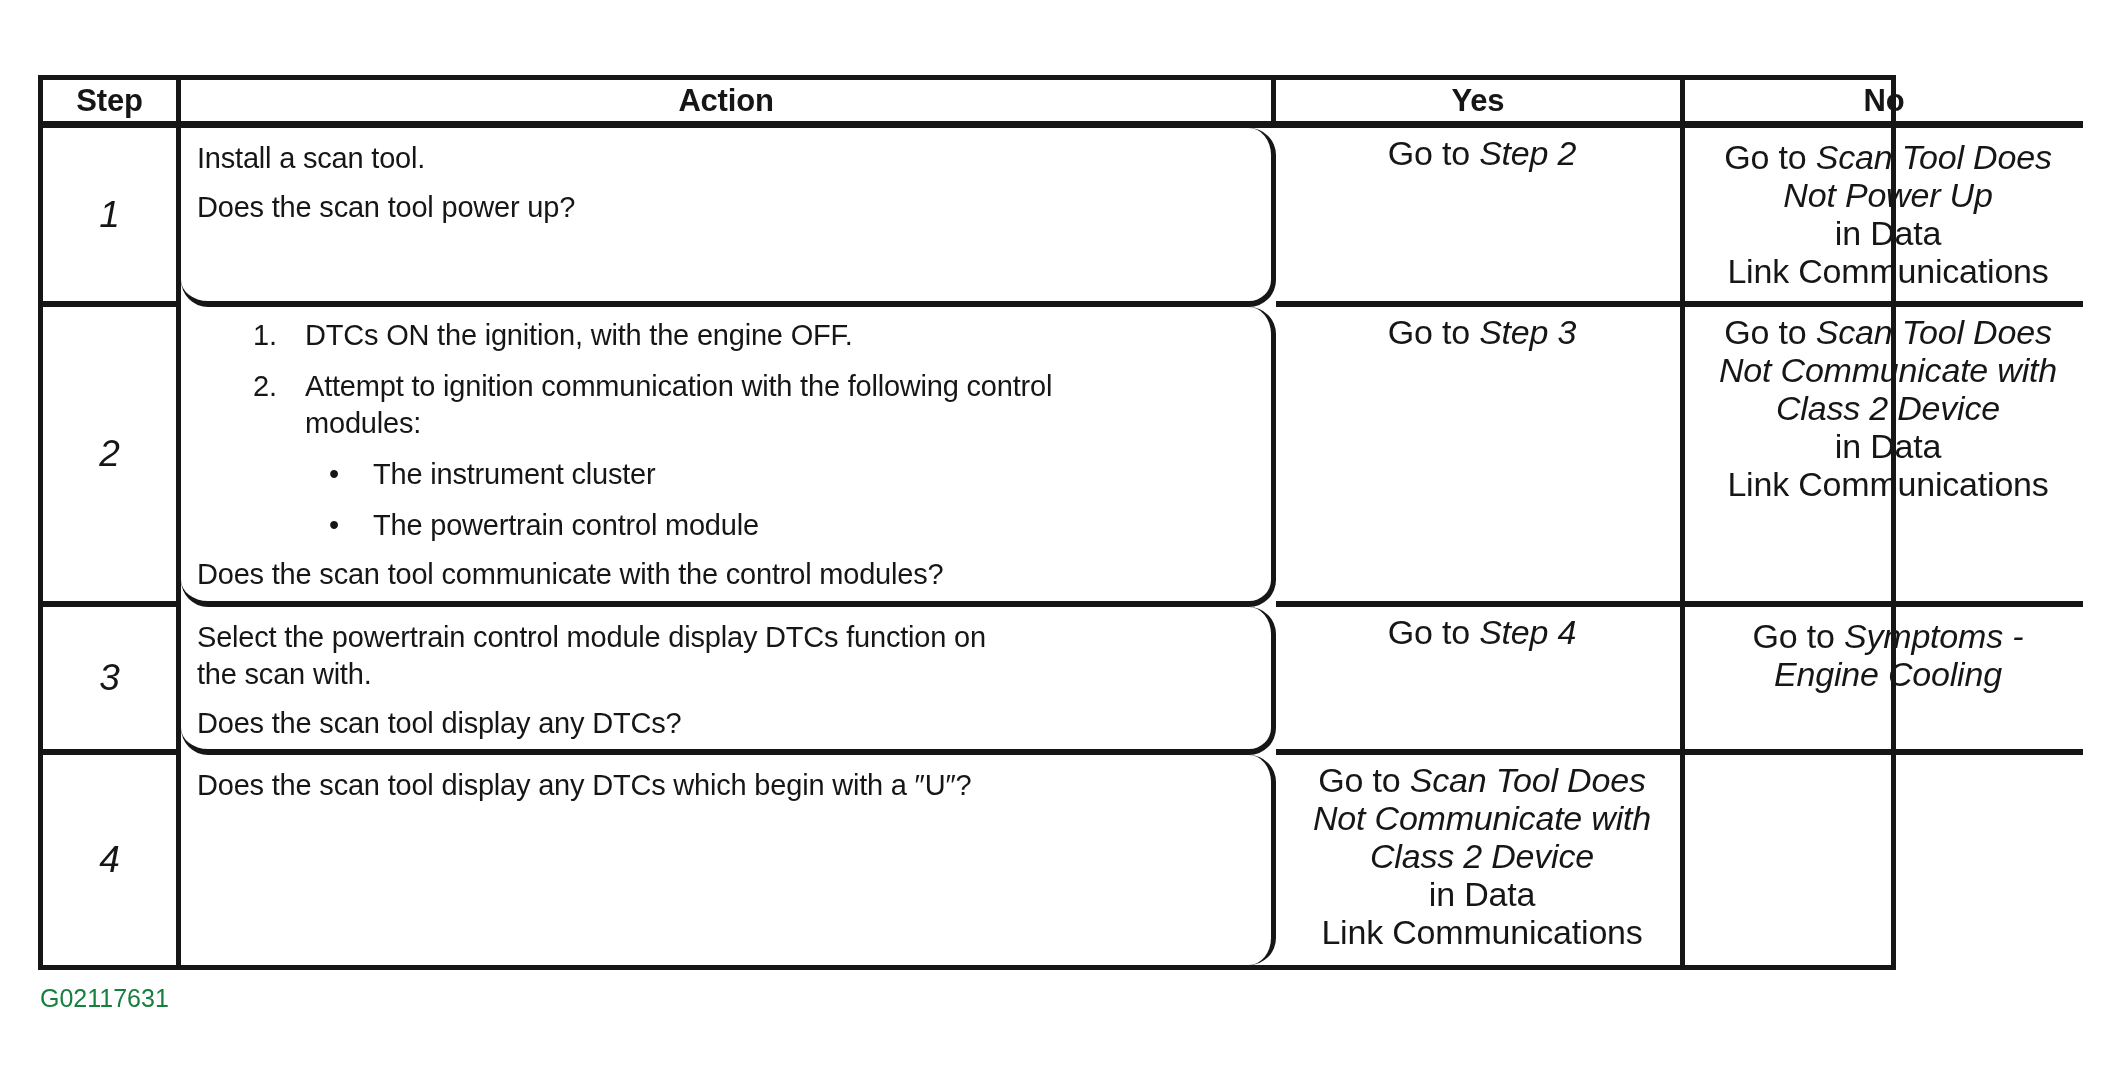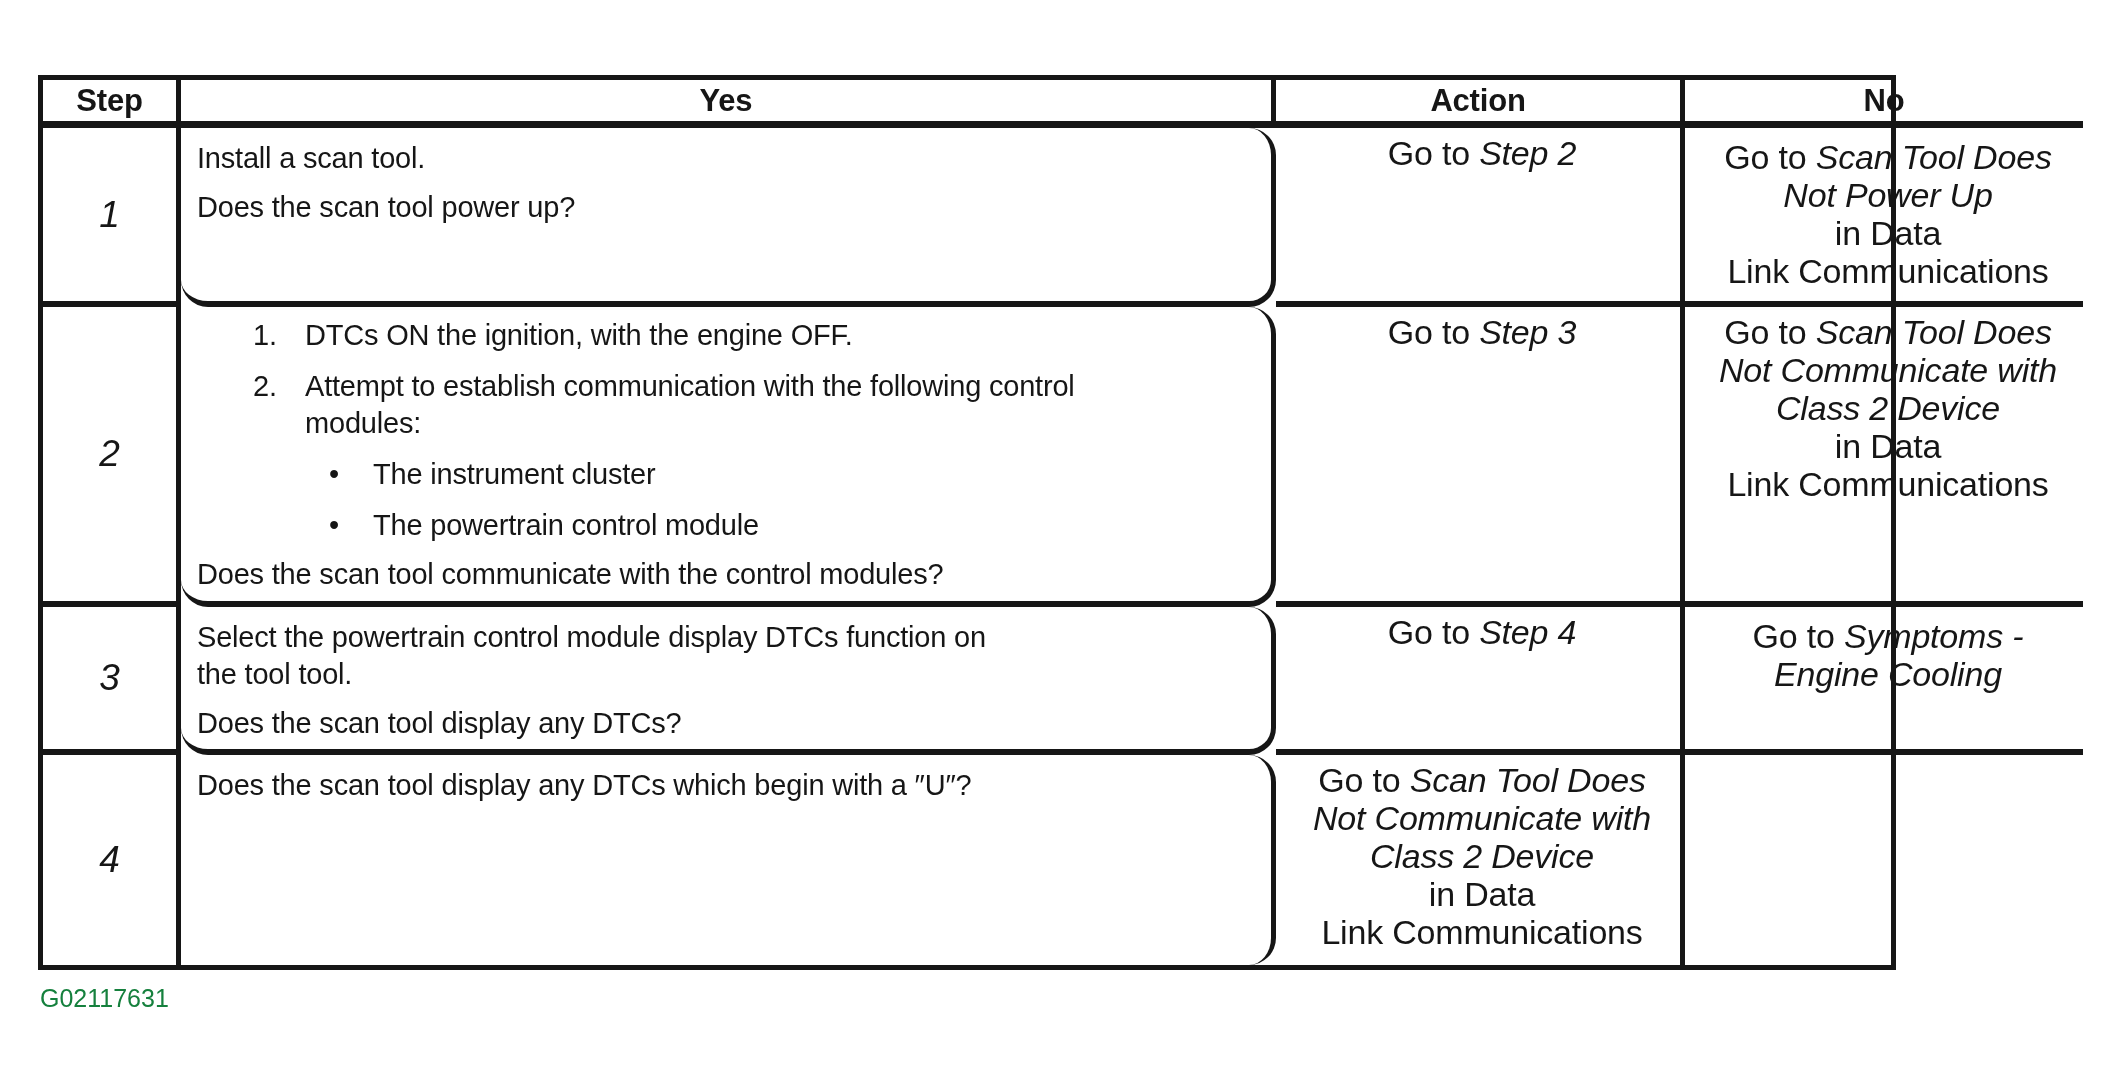--- a/index.html
+++ b/index.html
@@ -85,22 +85,22 @@
   }
 </style>
 </head>
 <body>
 
 <div class="page">
 
   <div class="tbl">
 
     <div class="c hdr">Step</div>
+    <div class="c hdr">Action</div>
     <div class="c hdr">Yes</div>
-    <div class="c hdr">Action</div>
     <div class="c hdr last">No</div>
 
     <div class="c stepc">
       <span class="stepnum">1</span>
     </div>
     <div class="c act">
       <div class="ln first">Install a scan tool.</div>
       <div class="ln q">Does the scan tool power up?</div>
     </div>
     <div class="c yn v-bottom">
@@ -121,21 +121,21 @@
       <span class="stepnum">2</span>
     </div>
     <div class="c act qbottom">
       <div class="oli">
         <span class="mk">1.</span>
         <div class="ln">DTCs ON the ignition, with the engine OFF.</div>
       </div>
       <div class="oli">
         <span class="mk">2.</span>
         <div class="rich">
-            <div class="ln"><span>Attempt to establish communication with the following control</span></div>
+            <div class="ln"><span>Attempt to ignition communication with the following control</span></div>
             <div class="ln"><span>modules:</span></div>
           </div>
       </div>
       <div class="bul">
         <span class="bmk">•</span>
         <div class="ln">The instrument cluster</div>
       </div>
       <div class="bul">
         <span class="bmk">•</span>
         <div class="ln">The powertrain control module</div>
@@ -156,21 +156,21 @@
           <div class="ln"><span>Link Communications</span></div>
         </div>
     </div>
 
     <div class="c stepc">
       <span class="stepnum">3</span>
     </div>
     <div class="c act">
       <div class="rich first">
           <div class="ln"><span>Select the powertrain control module display DTCs function on</span></div>
-          <div class="ln"><span>the tool tool.</span></div>
+          <div class="ln"><span>the scan with.</span></div>
         </div>
       <div class="ln q">Does the scan tool display any DTCs?</div>
     </div>
     <div class="c yn v-bottom">
       <div class="rich">
           <div class="ln"><span>Go to </span><i>Step 4</i></div>
         </div>
     </div>
     <div class="c yn last v-top pt10">
       <div class="rich">

